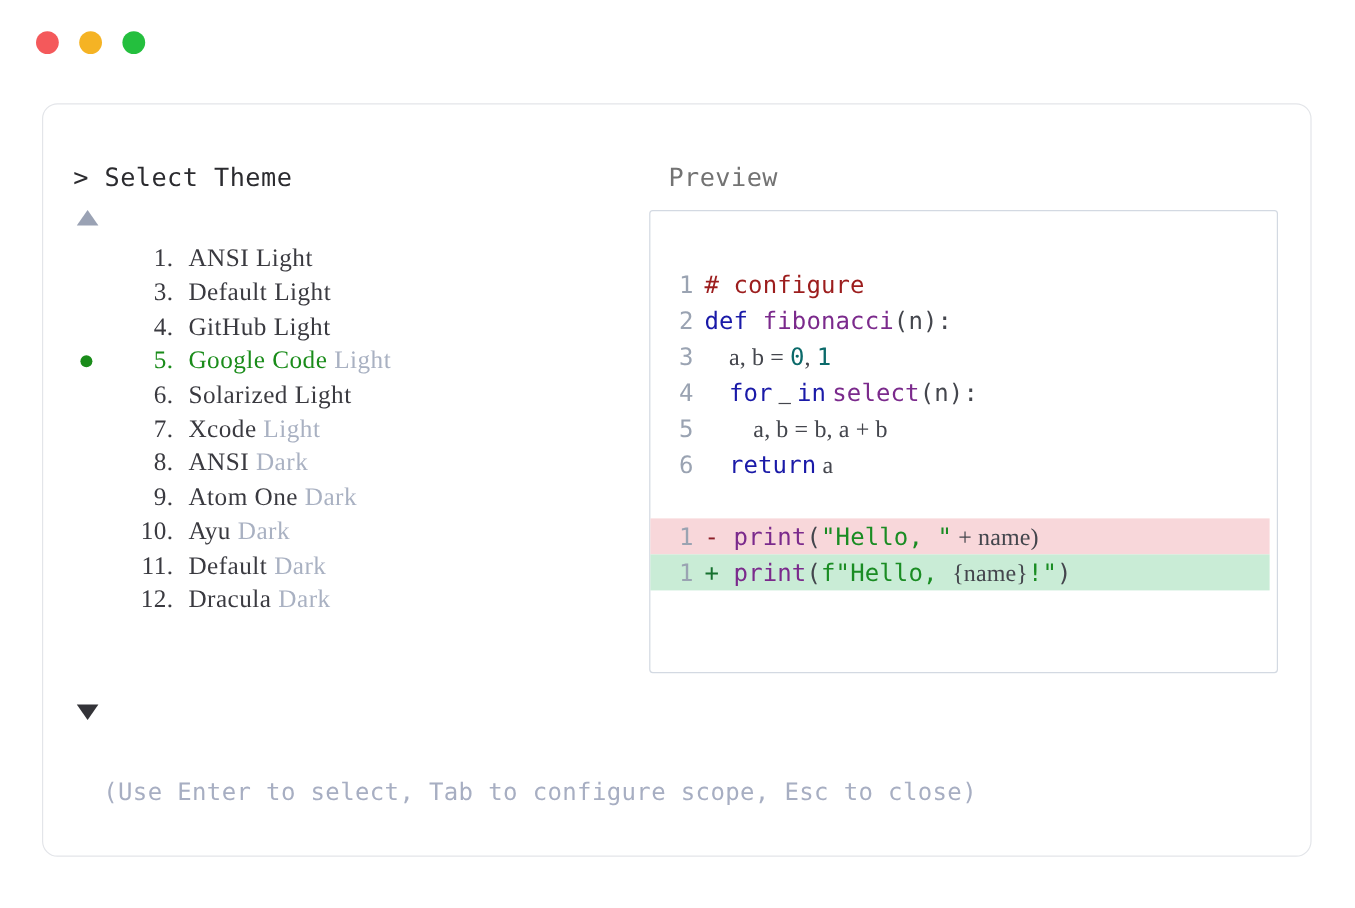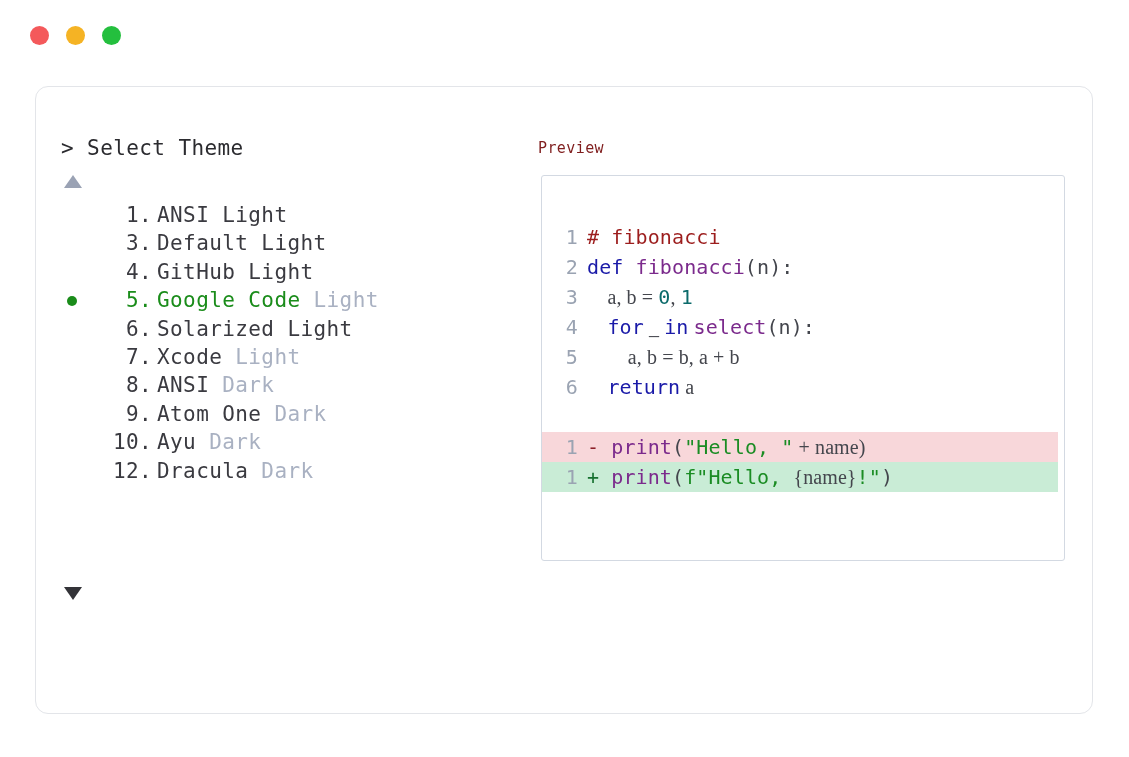--- a/index.html
+++ b/index.html
@@ -81,25 +81,25 @@
     left: 0;
     font-size: 21px;
     line-height: 28px;
     letter-spacing: 0.4px;
     color: #2b2b2f;
     white-space: pre;
   }
   .preview-head {
     position: absolute;
     top: 47px;
-    left: 2px;
-    font-size: 15px;
+    left: 21px;
+    font-size: 21px;
     line-height: 28px;
     letter-spacing: 0.4px;
-    color: #7f1d1d;
+    color: #737373;
     white-space: pre;
   }
 
   
   .arrow {
     position: absolute;
     left: 3px;
     width: 0;
     height: 0;
     border-left: 9px solid transparent;
@@ -122,20 +122,21 @@
     width: 100%;
   }
   .option-row {
     position: relative;
     height: 28.4px;
     line-height: 28.4px;
     font-size: 21px;
     letter-spacing: 0.4px;
     white-space: pre;
     color: #3a3a40;
+    font-family: Liberation Serif, serif;
   }
   .bullet-cell {
     position: absolute;
     left: 4px;
     top: 0;
     width: 22px;
     height: 28.4px;
   }
   .bullet {
     position: absolute;
@@ -259,34 +260,36 @@
         <div class="option-list">
             <div class="option-row"><span class="bullet-cell"></span><span class="num">1</span><span class="dotsep">.</span><span class="name">ANSI</span><span> </span><span class="variant plain-variant">Light</span></div>
             <div class="option-row"><span class="bullet-cell"></span><span class="num">3</span><span class="dotsep">.</span><span class="name">Default</span><span> </span><span class="variant plain-variant">Light</span></div>
             <div class="option-row"><span class="bullet-cell"></span><span class="num">4</span><span class="dotsep">.</span><span class="name">GitHub</span><span> </span><span class="variant plain-variant">Light</span></div>
             <div class="option-row selected"><span class="bullet-cell"><span class="bullet"></span></span><span class="num">5</span><span class="dotsep">.</span><span class="name">Google Code</span><span> </span><span class="variant muted-variant">Light</span></div>
             <div class="option-row"><span class="bullet-cell"></span><span class="num">6</span><span class="dotsep">.</span><span class="name">Solarized</span><span> </span><span class="variant plain-variant">Light</span></div>
             <div class="option-row"><span class="bullet-cell"></span><span class="num">7</span><span class="dotsep">.</span><span class="name">Xcode</span><span> </span><span class="variant muted-variant">Light</span></div>
             <div class="option-row"><span class="bullet-cell"></span><span class="num">8</span><span class="dotsep">.</span><span class="name">ANSI</span><span> </span><span class="variant muted-variant">Dark</span></div>
             <div class="option-row"><span class="bullet-cell"></span><span class="num">9</span><span class="dotsep">.</span><span class="name">Atom One</span><span> </span><span class="variant muted-variant">Dark</span></div>
             <div class="option-row"><span class="bullet-cell"></span><span class="num">10</span><span class="dotsep">.</span><span class="name">Ayu</span><span> </span><span class="variant muted-variant">Dark</span></div>
+            <div class="option-row"><span class="bullet-cell"></span><span class="num">11</span><span class="dotsep">.</span><span class="name">Default</span><span> </span><span class="variant muted-variant">Dark</span></div>
             <div class="option-row"><span class="bullet-cell"></span><span class="num">12</span><span class="dotsep">.</span><span class="name">Dracula</span><span> </span><span class="variant muted-variant">Dark</span></div>
           </div>
 
         <div class="arrow arrow-down"></div>
 
+        <div class="hint">(Use Enter to select, Tab to configure scope, Esc to close)</div>
       </div>
 
       <div class="right-col">
 
         <div class="preview-head">Preview</div>
 
         <div class="preview-box">
           <div class="code">
-              <div class="code-line"><span class="gutter">1</span><span class="t-comment"># fibonacci</span></div>
+              <div class="code-line"><span class="gutter">1</span><span class="t-comment"># configure</span></div>
               <div class="code-line"><span class="gutter">2</span><span class="t-keyword">def </span><span class="t-func">fibonacci</span><span class="t-punct">(n):</span></div>
               <div class="code-line"><span class="gutter">3</span><span class="t-plain">    a, b = </span><span class="t-number">0</span><span class="t-plain">, </span><span class="t-number">1</span></div>
               <div class="code-line"><span class="gutter">4</span><span class="t-plain">    </span><span class="t-keyword">for</span><span class="t-plain"> _ </span><span class="t-keyword">in</span><span class="t-plain"> </span><span class="t-func">select</span><span class="t-punct">(n):</span></div>
               <div class="code-line"><span class="gutter">5</span><span class="t-plain">        a, b = b, a + b</span></div>
               <div class="code-line"><span class="gutter">6</span><span class="t-plain">    </span><span class="t-keyword">return</span><span class="t-plain"> a</span></div>
               <div class="blank-line"></div>
               <div class="diff-block">
                 <div class="diff-line diff-del"><span class="gutter">1</span><span class="sign-del">- </span><span class="t-func">print</span><span class="t-punct">(</span><span class="t-string">"Hello, "</span><span class="t-plain"> + name)</span></div>
                 <div class="diff-line diff-add"><span class="gutter">1</span><span class="sign-add">+ </span><span class="t-func">print</span><span class="t-punct">(</span><span class="t-string">f"Hello, </span><span class="t-plain">{name}</span><span class="t-string">!"</span><span class="t-punct">)</span></div>
               </div>

